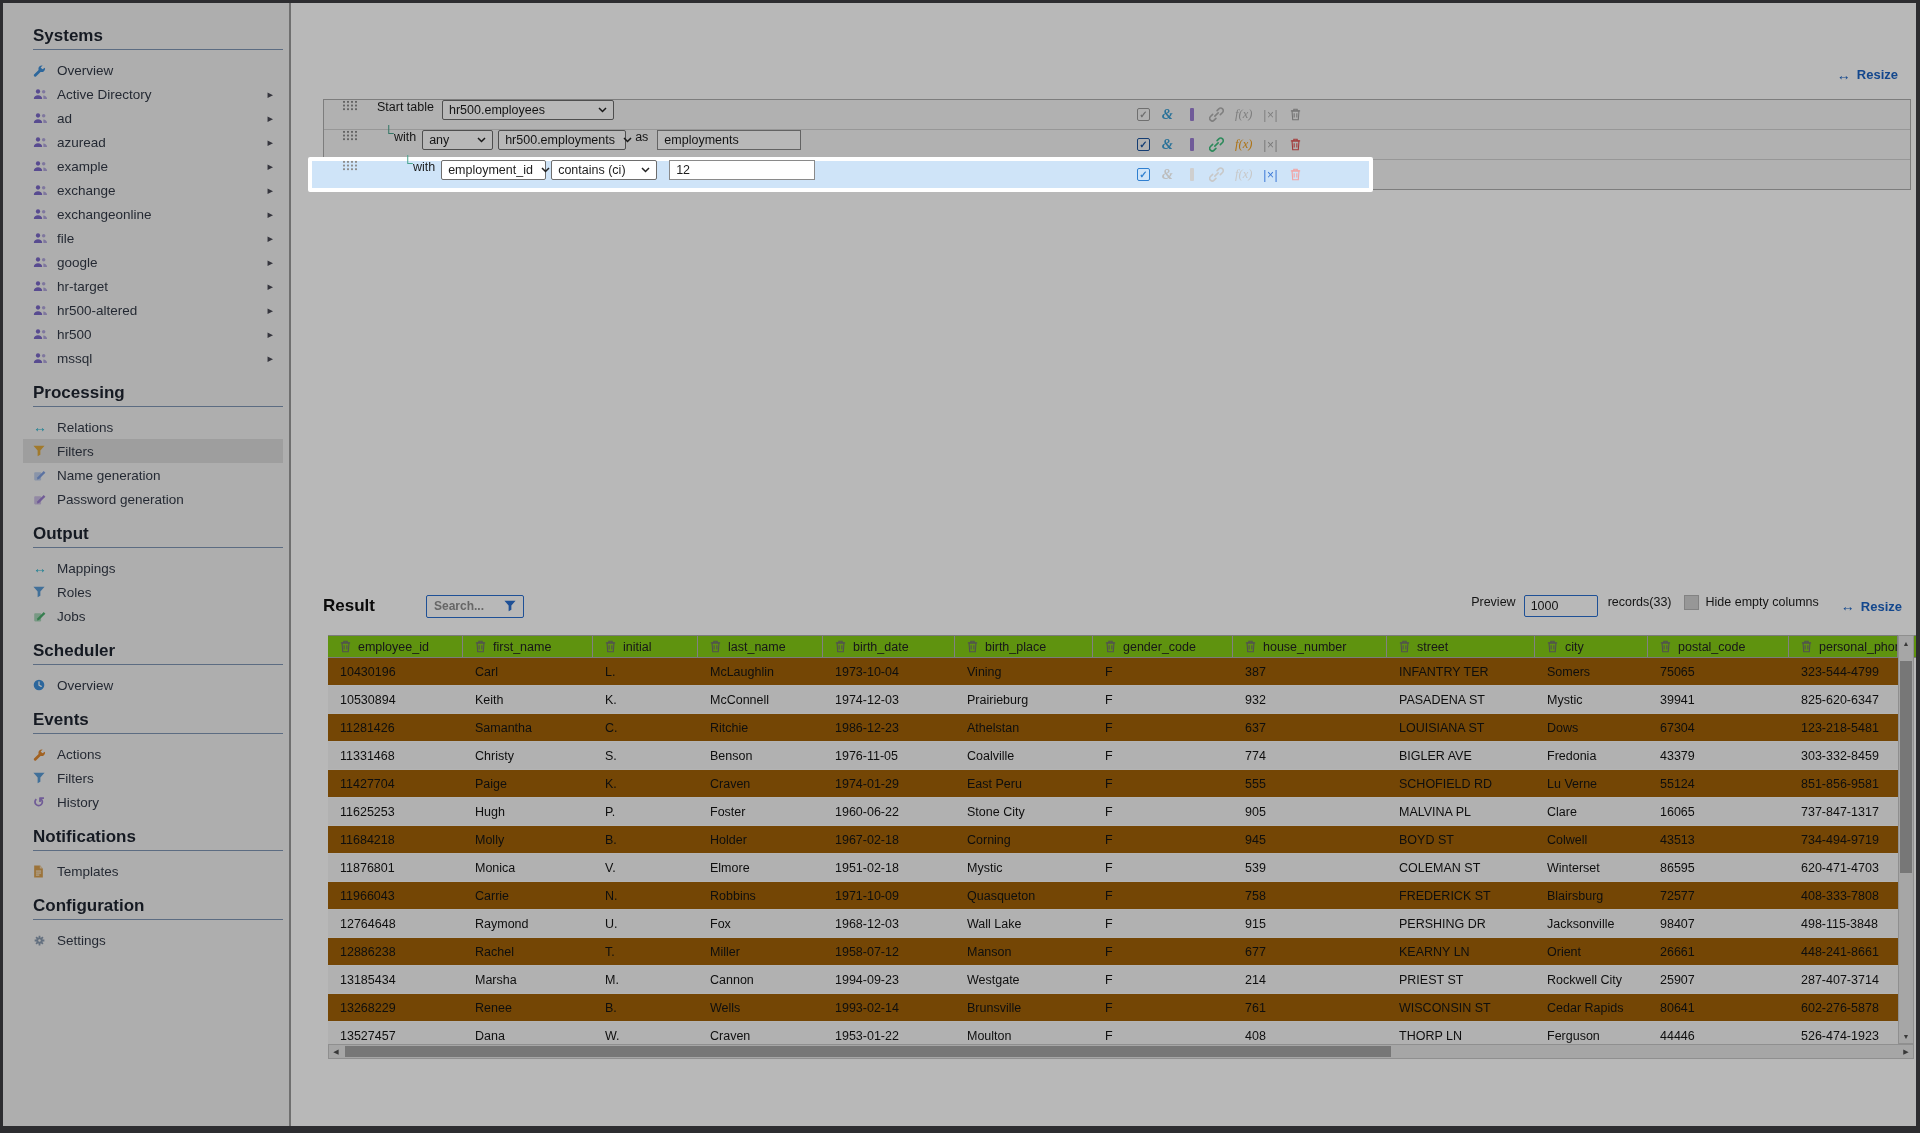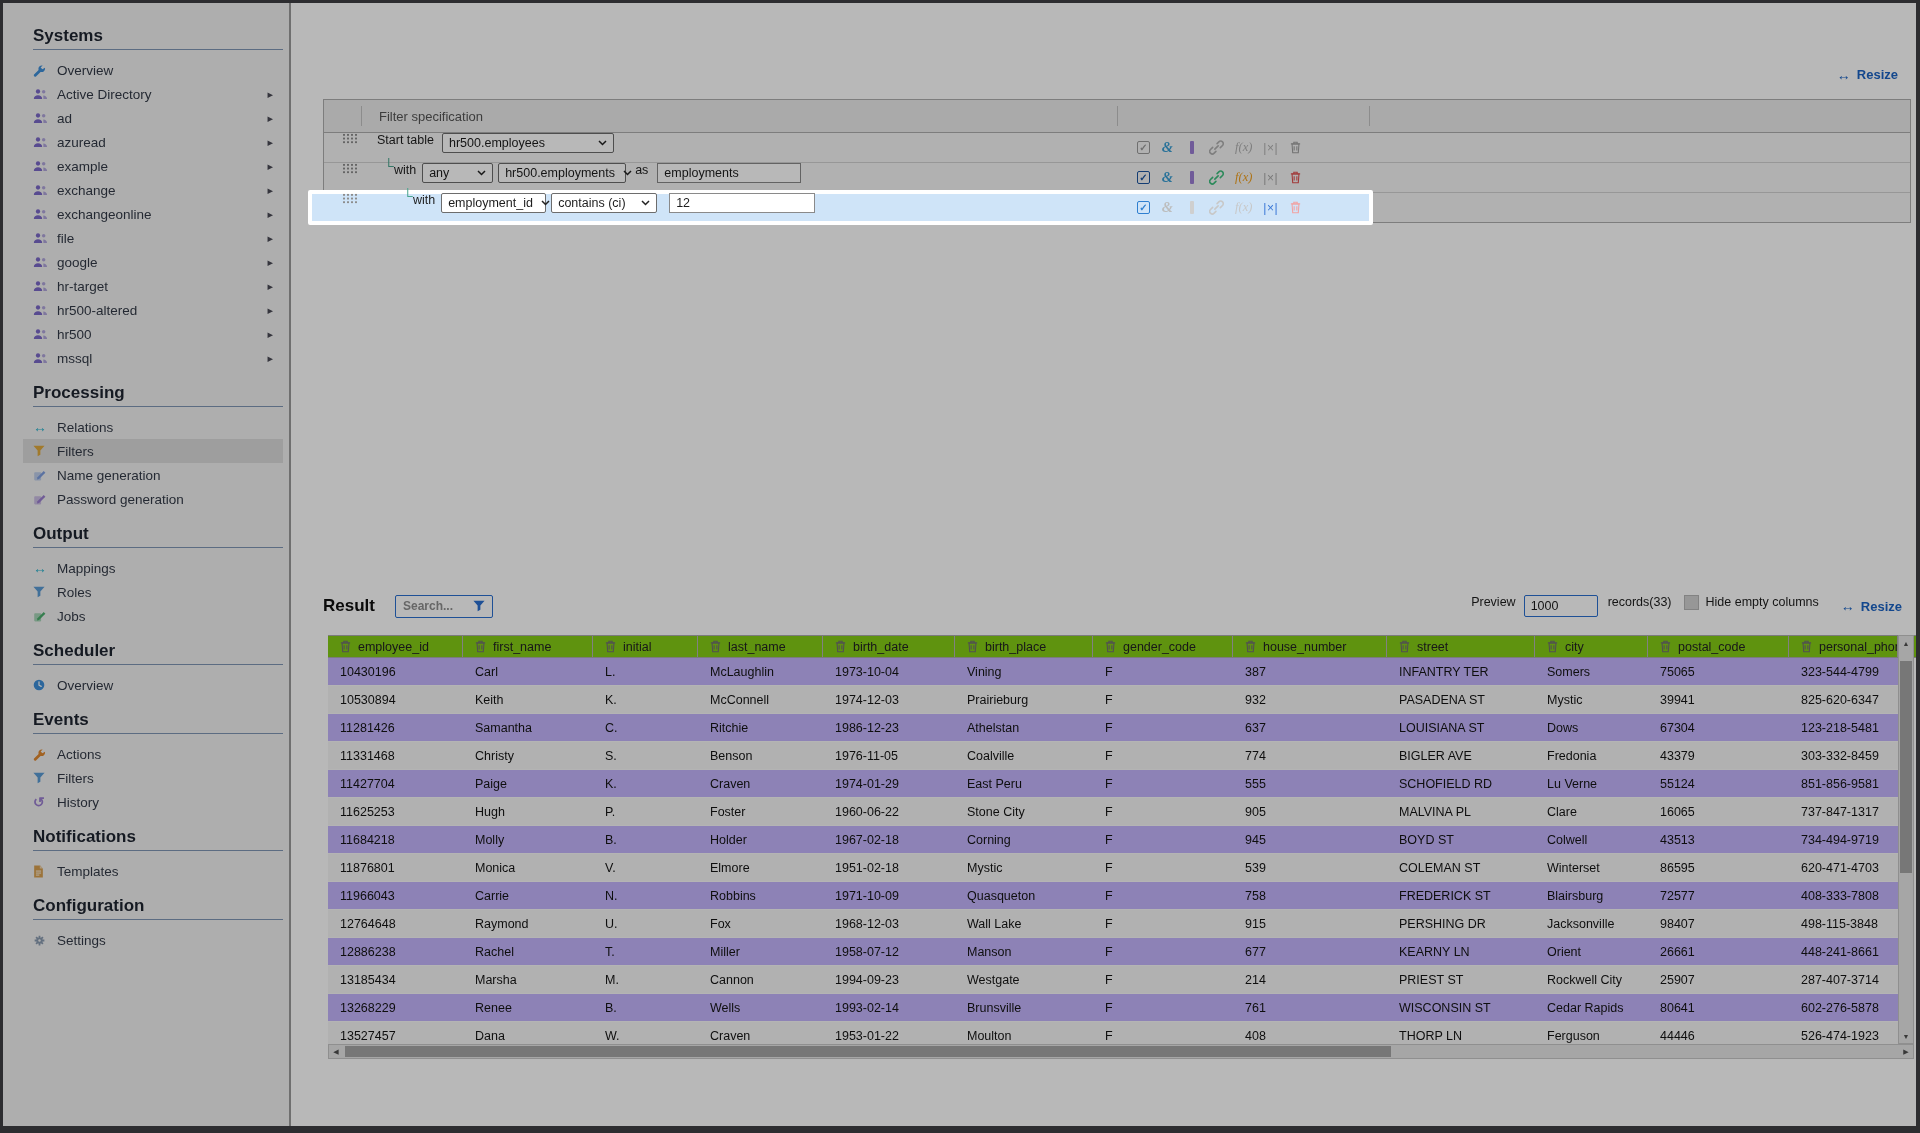--- a/index.html
+++ b/index.html
@@ -42,36 +42,36 @@
   .pipe{width:4px;height:13px;background:currentColor;border-radius:1px;}
   .fx{font-family:"Liberation Serif",serif;font-style:italic;font-size:12.5px;white-space:nowrap;line-height:1;}
   .nx{font-size:12px;white-space:nowrap;line-height:1;letter-spacing:.5px;}
   .fp-row.highlight{border-bottom:none;z-index:60;}
   .hl-frame{position:absolute;left:-16px;top:-3px;width:1065px;height:35px;background:#cfe4f8;border:4px solid #ffffff;box-sizing:border-box;z-index:-1;border-radius:2px;}
   
   .tabs{position:absolute;top:546px;left:30px;right:10px;height:28px;display:flex;border-bottom:2px solid #9cb0cc;}
   .tab{font-size:13px;color:#2a6fd0;padding:0 10px;margin-right:13px;display:flex;align-items:center;white-space:nowrap;}
   .tab.active{color:#1b63c4;font-weight:bold;border-bottom:3px solid #1b4f9e;margin-bottom:-2px;}
   
-  .result-bar{position:absolute;top:588px;left:30px;right:14px;height:30px;display:flex;align-items:center;}
+  .result-bar{position:absolute;top:588px;left:30px;right:14px;height:30px;display:flex;align-items:center;gap:31px;}
   .result-title{font-size:17px;font-weight:bold;color:#101010;margin-right:20px;}
   .search-box{width:98px;height:23px;border:1.5px solid #2a6fd0;background:#fff;display:flex;align-items:center;justify-content:space-between;padding:0 7px;border-radius:2px;box-sizing:border-box;}
   .search-ph{color:#8f8f8f;font-size:12px;font-weight:bold;}
   .rb-right{margin-left:auto;display:flex;font-size:12.5px;color:#1d1d1d;}
   .preview-input{width:74px;height:22px;border:1.5px solid #2a6fd0;background:#fff;display:flex;align-items:center;padding:0 6px;font-size:12.5px;border-radius:2px;box-sizing:border-box;margin:0 10px 0 8px;}
   .hec-cb{width:13px;height:13px;background:#d2d2d2;border:1px solid #b5b5b5;margin:0 7px 0 12px;flex:none;}
   .rb-resize{margin-left:22px;}
   
   .table-wrap{position:absolute;top:632px;left:35px;width:1586px;}
   .thead,.tr{display:grid;grid-template-columns:135px 130px 105px 125px 132px 138px 140px 154px 148px 113px 141px 109px;}
   .thead{height:23px;background:#84cc16;border-top:1px solid #ababab;border-bottom:1px solid #ababab;box-sizing:border-box;width:1606px;}
   .th{display:flex;align-items:center;gap:7px;padding-left:12px;font-size:12.5px;color:#222;border-right:1px solid #b3b3b3;overflow:hidden;white-space:nowrap;box-sizing:border-box;}
   .th .trash-sm{color:#707070;display:flex;flex:none;}
   .tbody{height:386px;overflow:hidden;width:1570px;}
-  .tr{height:28px;background:#c4b5fd;border-bottom:1px solid #fafafa;box-sizing:border-box;}
+  .tr{height:28px;background:#a16207;border-bottom:1px solid #fafafa;box-sizing:border-box;}
   .tr:nth-child(even){background:#f6f6f6;}
   .td{display:flex;align-items:center;padding-left:12px;font-size:12.5px;color:#141414;white-space:nowrap;overflow:hidden;}
   .vscroll{position:absolute;right:0;top:0;width:16px;height:409px;background:#e6e6e6;border:1px solid #c6c6c6;box-sizing:border-box;}
   .vs-btn{height:14px;display:flex;align-items:center;justify-content:center;font-size:7px;color:#4f4f4f;}
   .vs-down{position:absolute;bottom:0;left:0;right:0;}
   .vs-thumb{position:absolute;top:25px;left:1px;right:1px;height:212px;background:#a6a6a6;}
   .hscroll{position:absolute;left:0;top:409px;width:1586px;height:15px;background:#e6e6e6;border:1px solid #c6c6c6;box-sizing:border-box;display:flex;align-items:center;}
   .hs-btn{width:14px;text-align:center;font-size:7px;color:#4f4f4f;flex:none;}
   .hs-right{margin-left:auto;}
   .hs-thumb{width:1046px;height:11px;background:#a6a6a6;margin-left:2px;flex:none;}
@@ -360,26 +360,20 @@
 
   <div class="main">
 
 
     <div class="resize-link resize-top">
       <span class="txt-ic">↔</span>
       <span>Resize</span>
     </div>
 
     <div class="filter-panel">
-      <div class="fp-header">
-        <div class="fp-div" style="left:37px"></div>
-        <div class="fp-title">Filter specification</div>
-        <div class="fp-div" style="left:793px"></div>
-        <div class="fp-div" style="left:1045px"></div>
-      </div>
 
       <div class="fp-row">
         <span class="handle"></span>
         <span class="lbl" style="margin-left:20px">Start table</span>
         <span class="sel" style="margin-left:8px;width:172px">
           <span>hr500.employees</span>
           <span class="chevd">
               <svg width="9" height="6" viewBox="0 0 9 6" fill="none" stroke="#222" stroke-width="1.5">
                 <path d="M1 1l3.5 3.5L8 1"></path>
               </svg>

